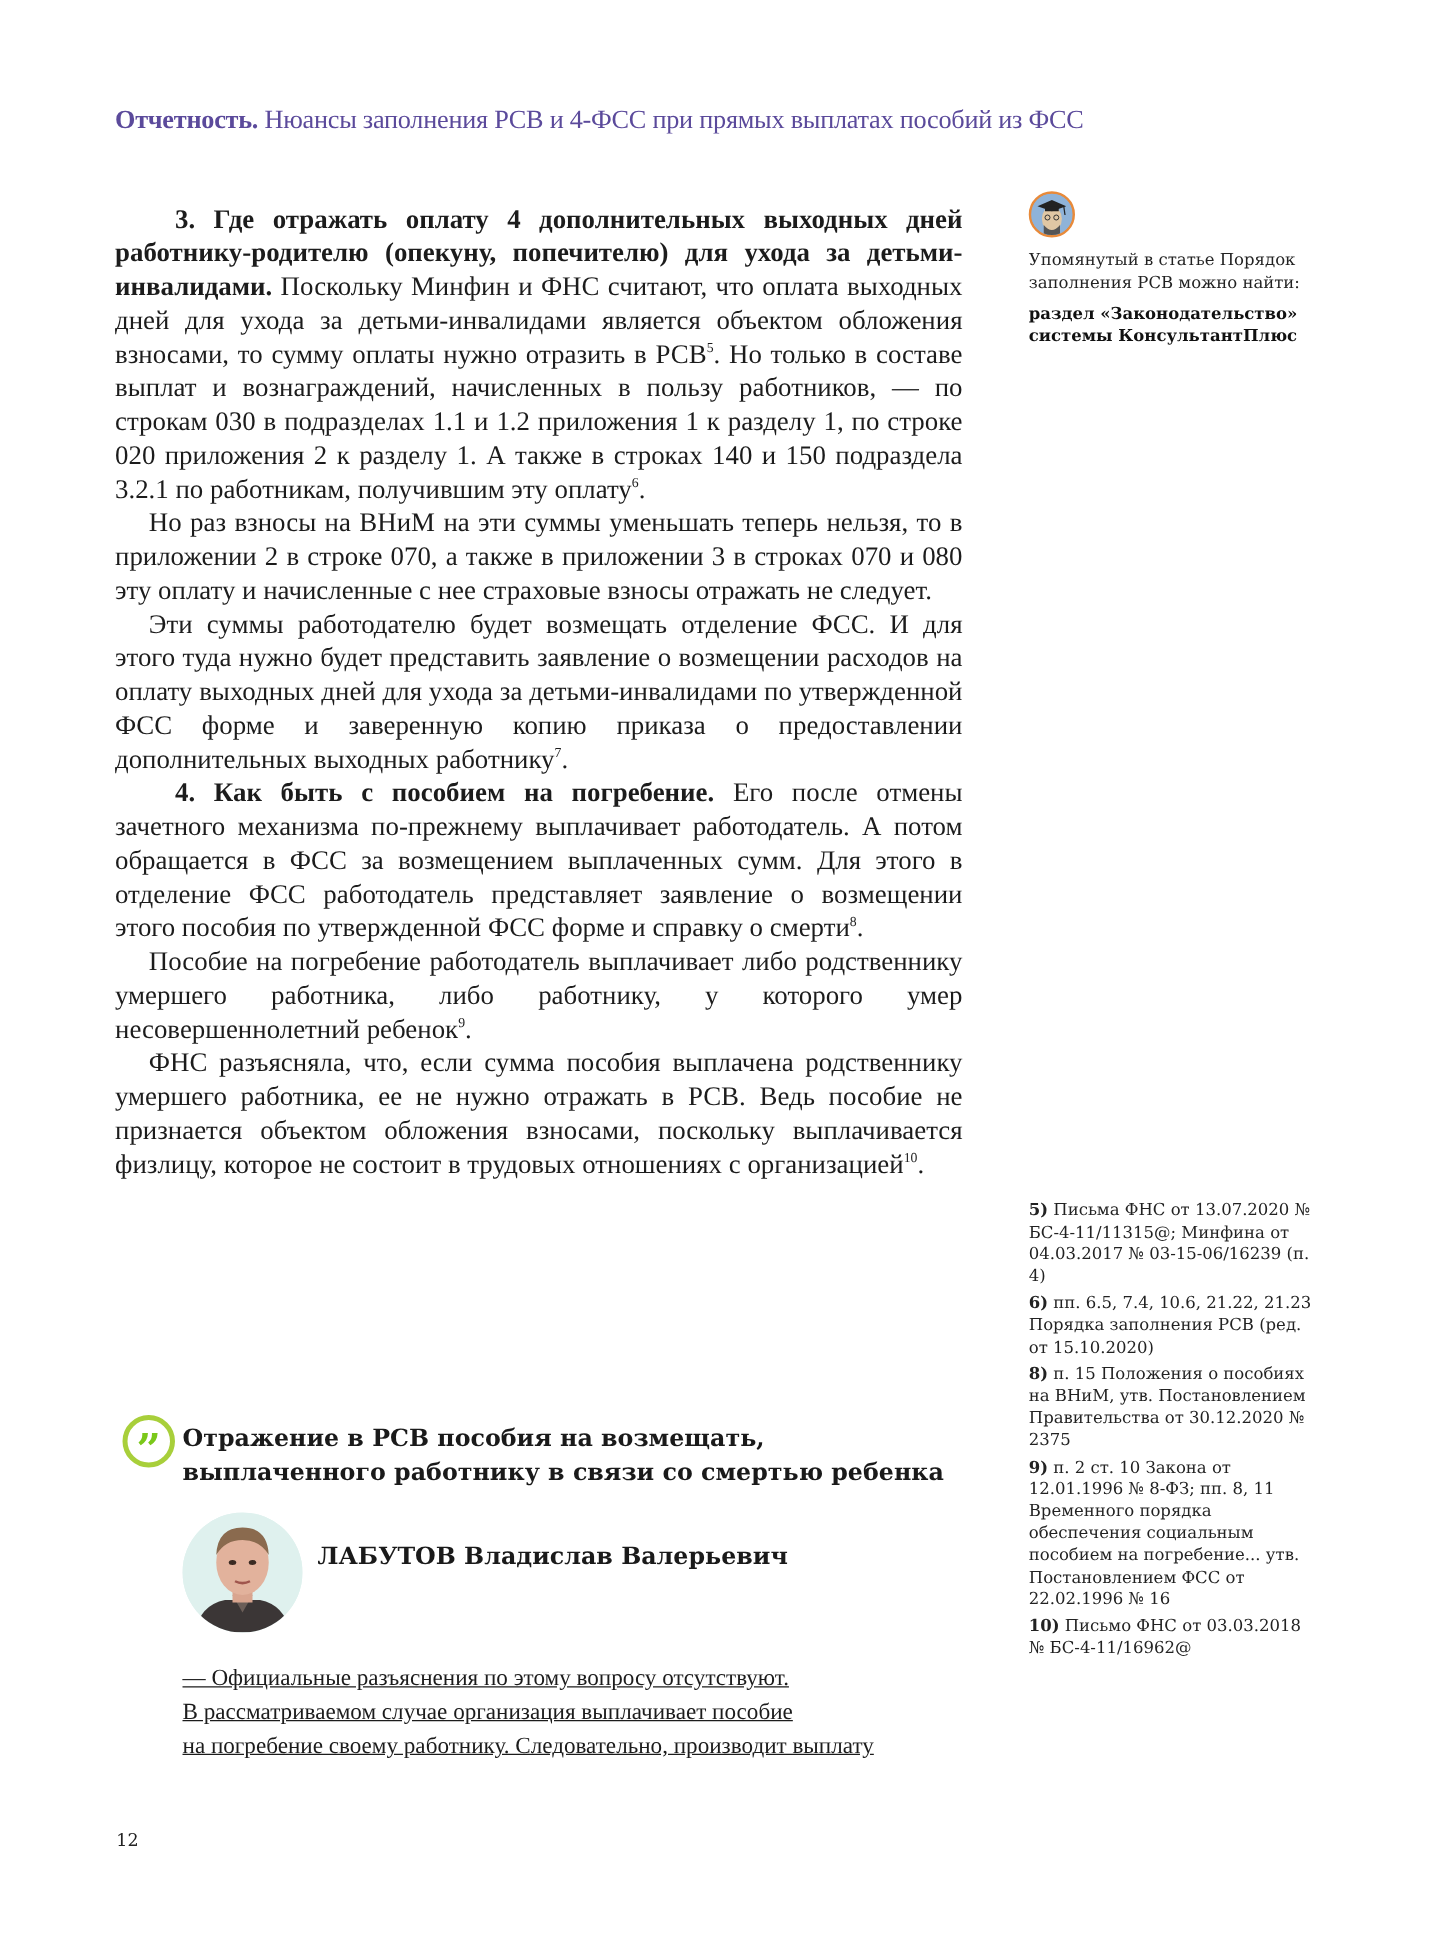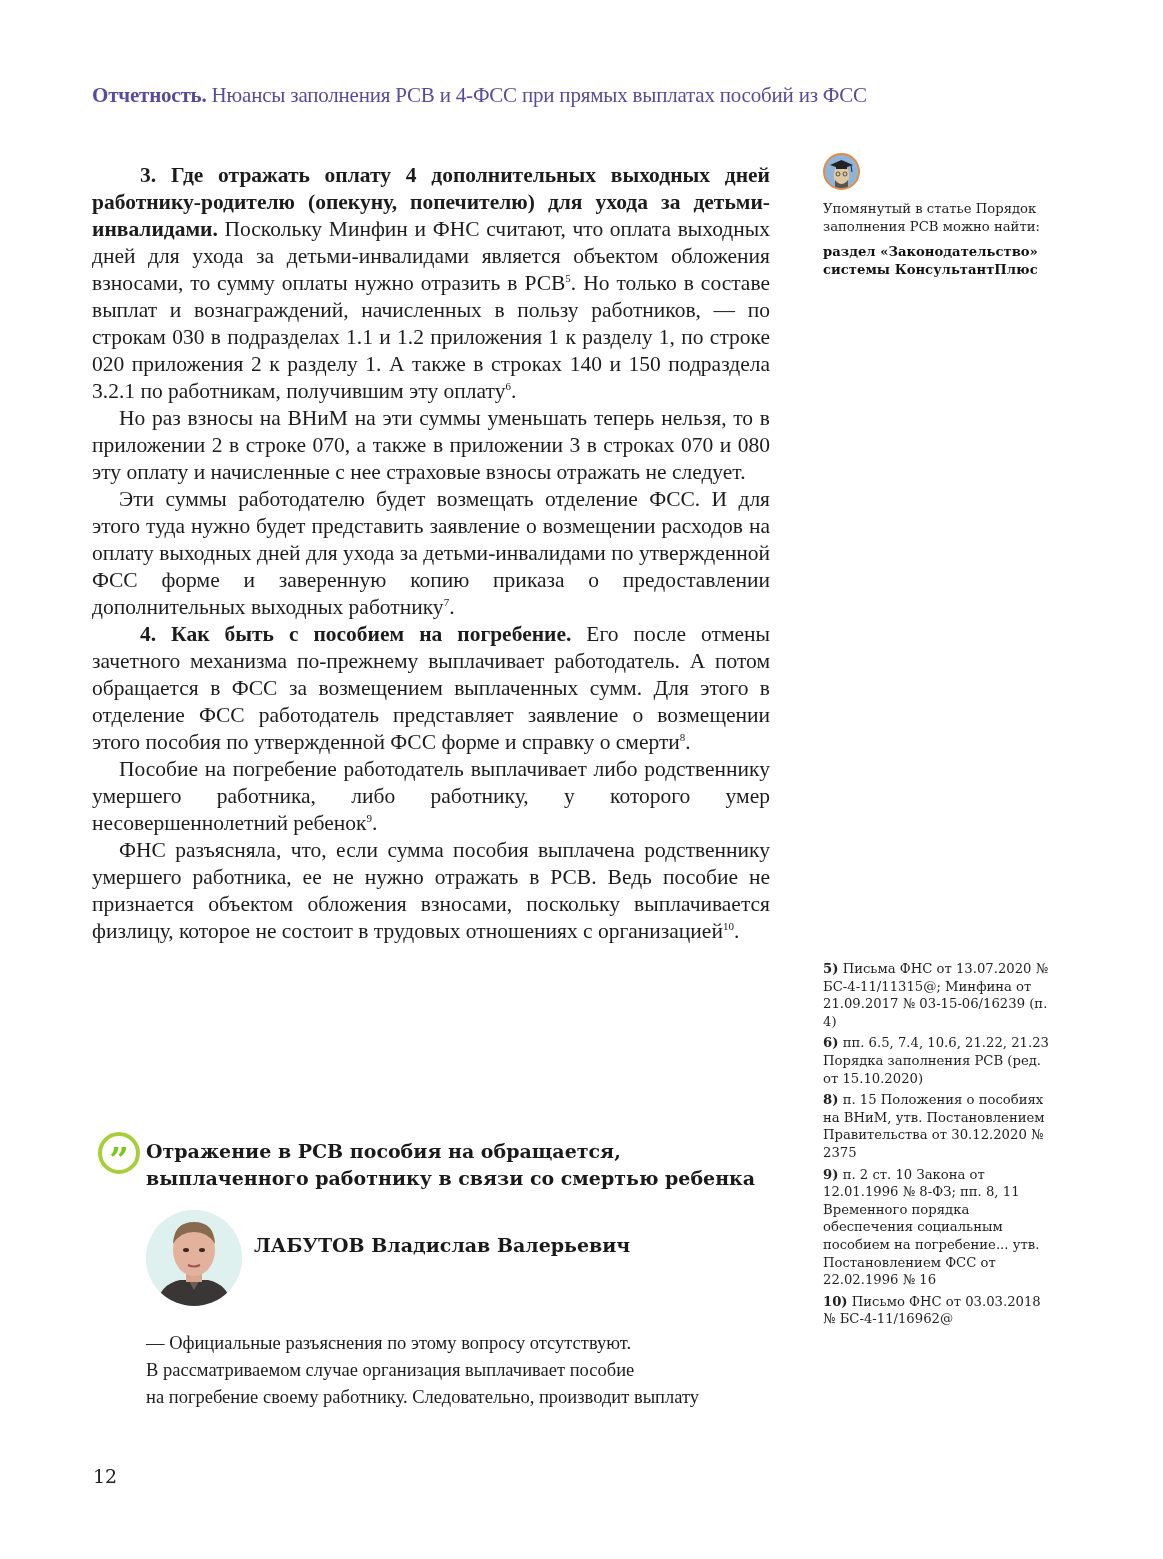--- a/index.html
+++ b/index.html
@@ -37,36 +37,36 @@
     .expert { position: absolute; left: 146px; top: 1210px; width: 620px; height: 100px; }
     .expert-photo {
       position: absolute; left: 0; top: 0; width: 96px; height: 96px; border-radius: 50%;
       background: #dff1ee; overflow: hidden;
     }
     .expert-name { position: absolute; left: 108px; top: 24px; font-family: "DejaVu Serif", serif; font-weight: bold; font-size: 19px; color: #1a1a1a; }
     .expert-role { position: absolute; left: 108px; top: 44px; width: 380px; font-family: "DejaVu Serif", serif; font-size: 13.5px; line-height: 18px; color: #1a1a1a; }
 
     .answer {
       position: absolute; left: 146px; top: 1330px; width: 620px;
-      font-family: "Liberation Serif", serif; font-size: 18.5px; line-height: 27px; color: #1c1c1c;
+      font-family: "Liberation Serif", serif; font-size: 18.5px; line-height: 27px; color: #1c1c1c; text-decoration: underline;
     }
     .answer p { margin: 0; }
 
     .side-icon {
       position: absolute; left: 823px; top: 153px; width: 37px; height: 37px; border-radius: 50%;
       border: 2px solid #e88a3a; background: #8fb3d9; overflow: hidden;
     }
     .side-note { position: absolute; left: 823px; top: 200px; width: 230px; font-family: "DejaVu Serif", serif; font-size: 13.2px; line-height: 17.5px; color: #222; }
     .side-note .sn-bold { font-weight: bold; display: block; margin-top: 8px; color: #111; }
 
     .footnotes { position: absolute; left: 823px; top: 960px; width: 230px; font-family: "DejaVu Serif", serif; font-size: 13.2px; line-height: 17.6px; color: #222; }
     .fn { margin-bottom: 4px; }
     .fn-num { font-weight: bold; }
 
-    .page-number { position: absolute; left: 93px; top: 1465px; font-family: "DejaVu Serif", serif; font-size: 19px; color: #222; }
+    .page-number { position: absolute; left: 93px; top: 1465px; font-family: "DejaVu Serif", serif; font-size: 14px; color: #222; }
   </style>
 </head>
 <body>
 
 <div class="running-head">
   <span class="rh-bold">Отчетность.</span>
   <span>Нюансы заполнения РСВ и 4-ФСС при прямых выплатах пособий из ФСС</span>
 </div>
 
 <div class="main-col">
@@ -86,21 +86,21 @@
   <p class="indent">
     <span>ФНС разъясняла, что, если сумма пособия выплачена родственнику умершего работника, ее не нужно отражать в РСВ. Ведь пособие не признается объектом обложения взносами, поскольку выплачивается физлицу, которое не состоит в трудовых отношениях с организацией</span><sup>10</sup><span>.</span>
   </p>
 </div>
 
 <div class="quote-block">
   <div class="quote-icon">
       <span>”</span>
     </div>
   <div class="quote-title">
-    <div>Отражение в РСВ пособия на обращается,</div>
+    <div>Отражение в РСВ пособия на возмещать,</div>
     <div>выплаченного работнику в связи со смертью ребенка</div>
   </div>
 </div>
 
 <div class="expert">
   <div class="expert-photo">
     <svg width="96" height="96" viewBox="0 0 96 96">
       <rect width="96" height="96" fill="#dff1ee"></rect>
       <path d="M10 96 Q14 74 34 70 L62 70 Q82 74 86 96 Z" fill="#3b3636"></path>
       <path d="M40 66 L48 80 L56 66 Z" fill="#6b5e58"></path>
@@ -133,20 +133,20 @@
     <path d="M10 25 Q16.5 33 23 25 L23 33 L10 33 Z" fill="#555"></path>
   </svg>
 </div>
 
 <div class="side-note">
   <span>Упомянутый в статье Порядок заполнения РСВ можно найти:</span>
   <span class="sn-bold">раздел «Законодательство» системы КонсультантПлюс</span>
 </div>
 
 <div class="footnotes">
-  <div class="fn"><span class="fn-num">5)</span> <span>Письма ФНС от 13.07.2020 № БС-4-11/11315@; Минфина от 21.09.2017 № 03-15-06/16239 (п. 4)</span></div>
+  <div class="fn"><span class="fn-num">5)</span> <span>Письма ФНС от 13.07.2020 № БС-4-11/11315@; Минфина от 04.03.2017 № 03-15-06/16239 (п. 4)</span></div>
   <div class="fn"><span class="fn-num">6)</span> <span>пп. 6.5, 7.4, 10.6, 21.22, 21.23 Порядка заполнения РСВ (ред. от 15.10.2020)</span></div>
   <div class="fn"><span class="fn-num">8)</span> <span>п. 15 Положения о пособиях на ВНиМ, утв. Постановлением Правительства от 30.12.2020 № 2375</span></div>
   <div class="fn"><span class="fn-num">9)</span> <span>п. 2 ст. 10 Закона от 12.01.1996 № 8-ФЗ; пп. 8, 11 Временного порядка обеспечения социальным пособием на погребение... утв. Постановлением ФСС от 22.02.1996 № 16</span></div>
   <div class="fn"><span class="fn-num">10)</span> <span>Письмо ФНС от 03.03.2018 № БС-4-11/16962@</span></div>
 </div>
 
 <div class="page-number">12</div>
 
 </body></html>

